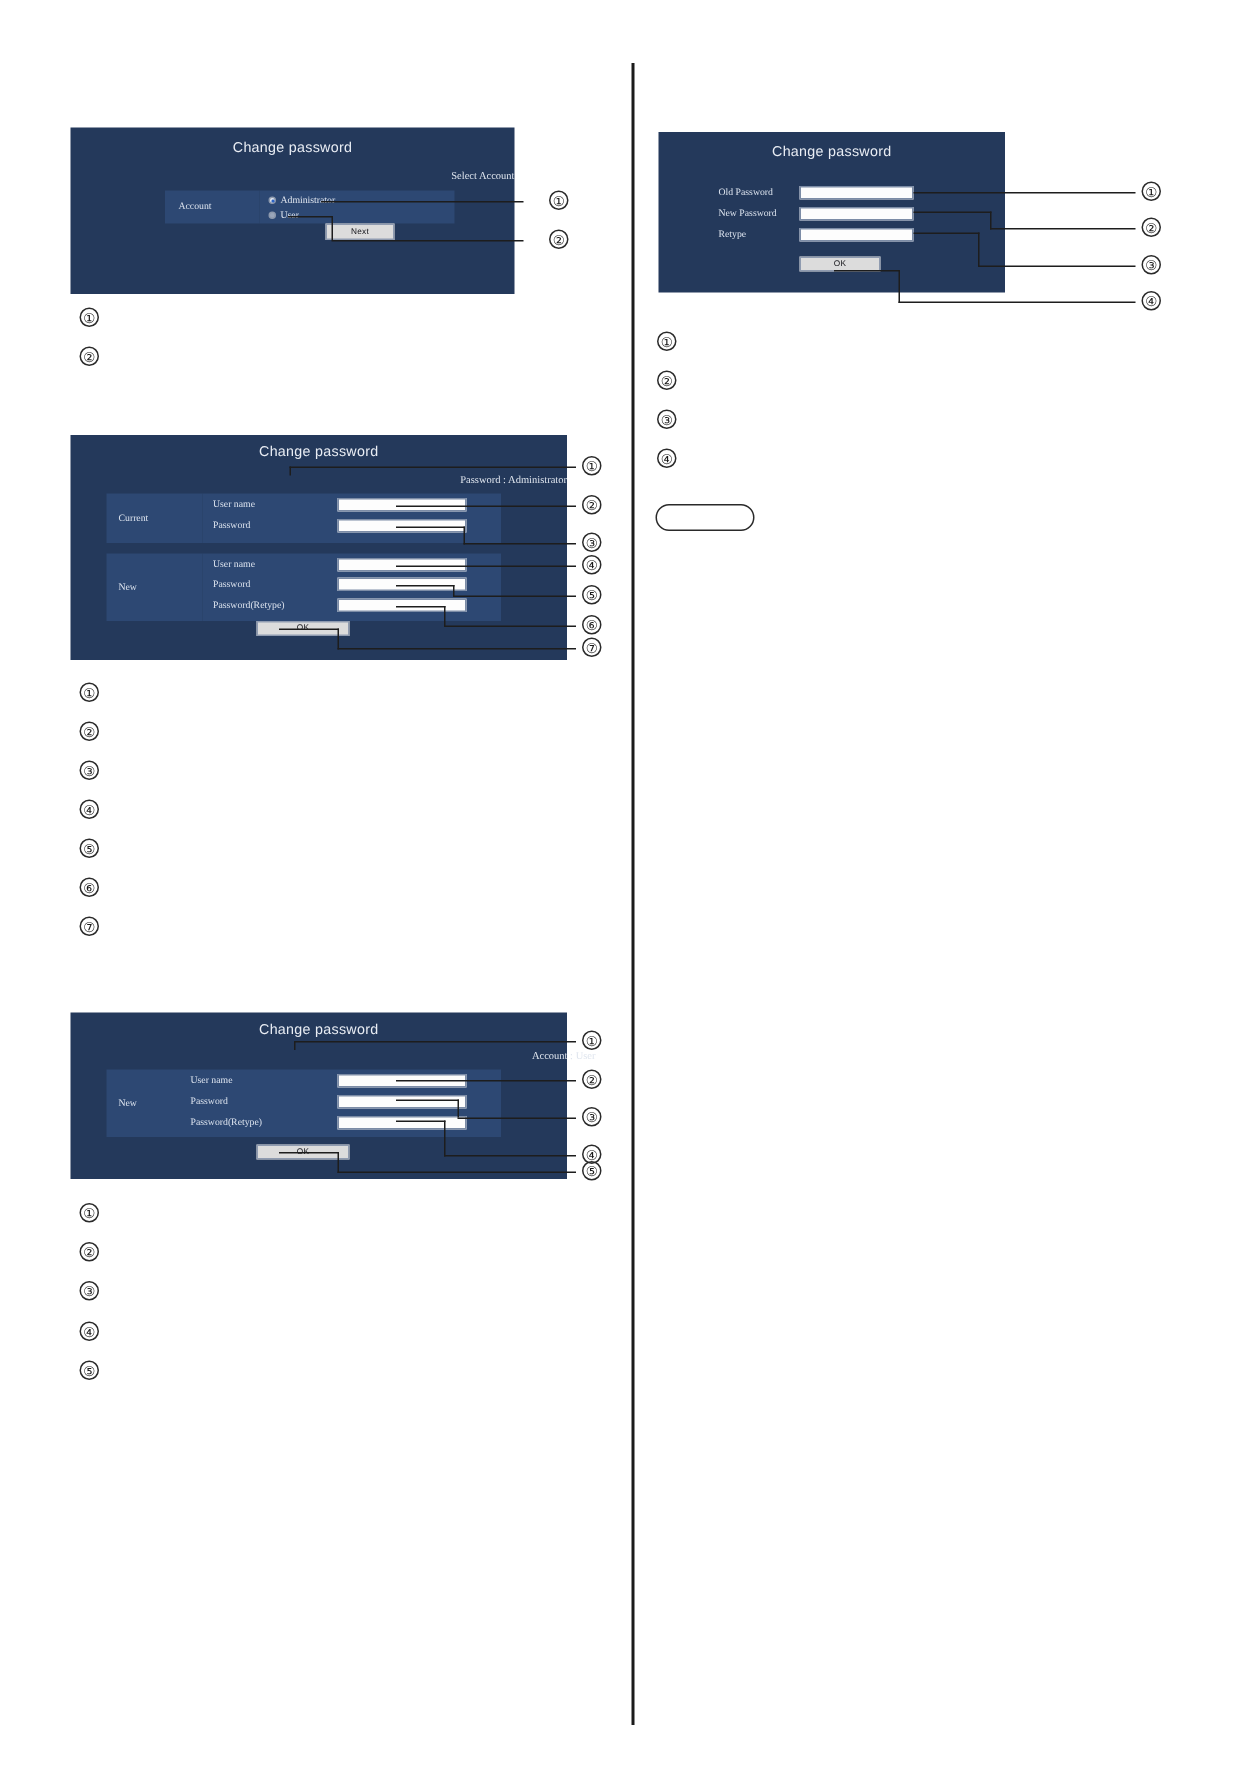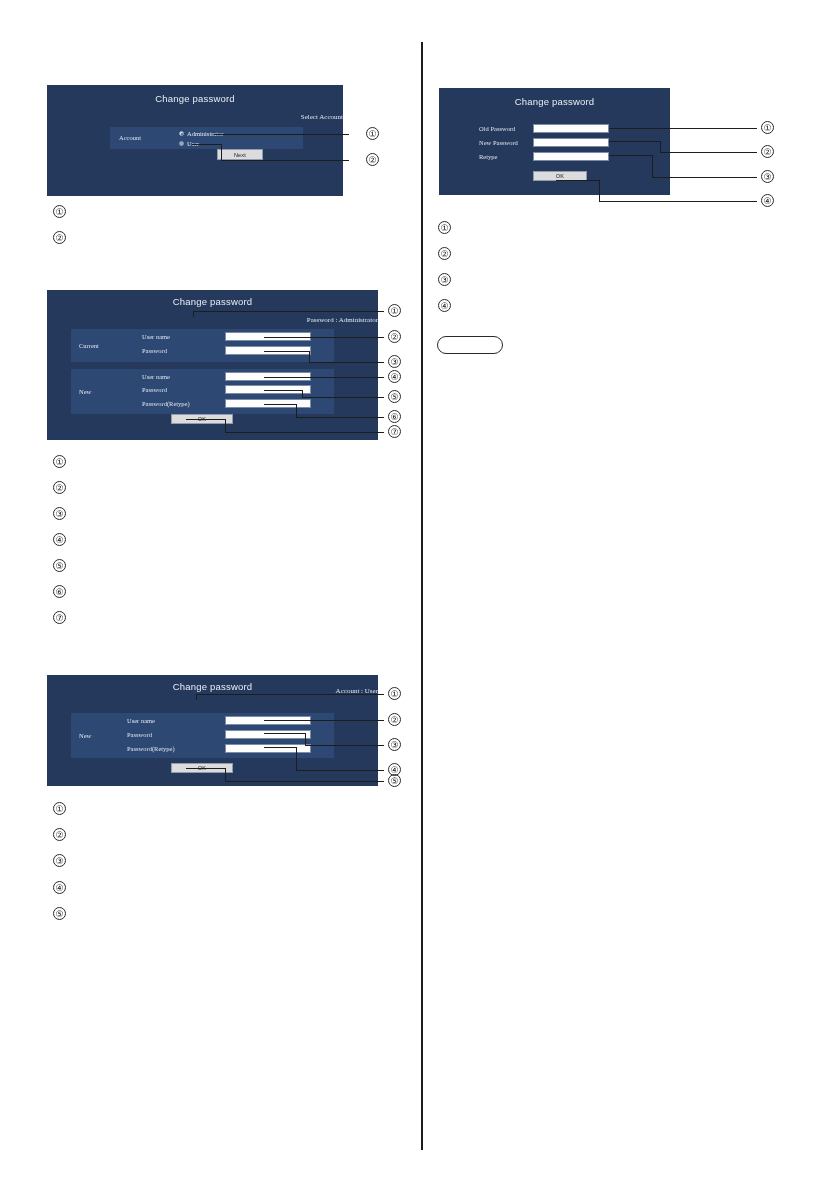--- a/index.html
+++ b/index.html
@@ -279,21 +279,21 @@
   <div class="legend-item" style="left:53px; top:455px;">①</div>
   <div class="legend-item" style="left:53px; top:481px;">②</div>
   <div class="legend-item" style="left:53px; top:507px;">③</div>
   <div class="legend-item" style="left:53px; top:533px;">④</div>
   <div class="legend-item" style="left:53px; top:559px;">⑤</div>
   <div class="legend-item" style="left:53px; top:585px;">⑥</div>
   <div class="legend-item" style="left:53px; top:611px;">⑦</div>
 
   <div class="panel" style="left:47px; top:675px; width:331px; height:111px;">
     <div class="panel-title" style="position:absolute; left:0; top:6px; width:100%;">Change password</div>
-    <div class="panel-sub" style="position:absolute; left:0; top:12px; width:100%;">Account : User</div>
+    <div class="panel-sub" style="position:absolute; left:0; top:25px; width:100%;padding-left:19px;">Account : User</div>
 
     <div class="cellbox" style="left:24px; top:38px; width:49px; height:45px;"></div>
     <div class="cellbox-label" style="left:32px; top:57px;">New</div>
     <div class="cellbox" style="left:73px; top:38px; width:214px; height:45px;"></div>
 
     <div class="field-label" style="left:80px; top:42px;">User name</div>
     <div class="textbox" style="left:178px; top:41px; width:86px; height:9px;"></div>
 
     <div class="field-label" style="left:80px; top:56px;">Password</div>
     <div class="textbox" style="left:178px; top:55px; width:86px; height:9px;"></div>

